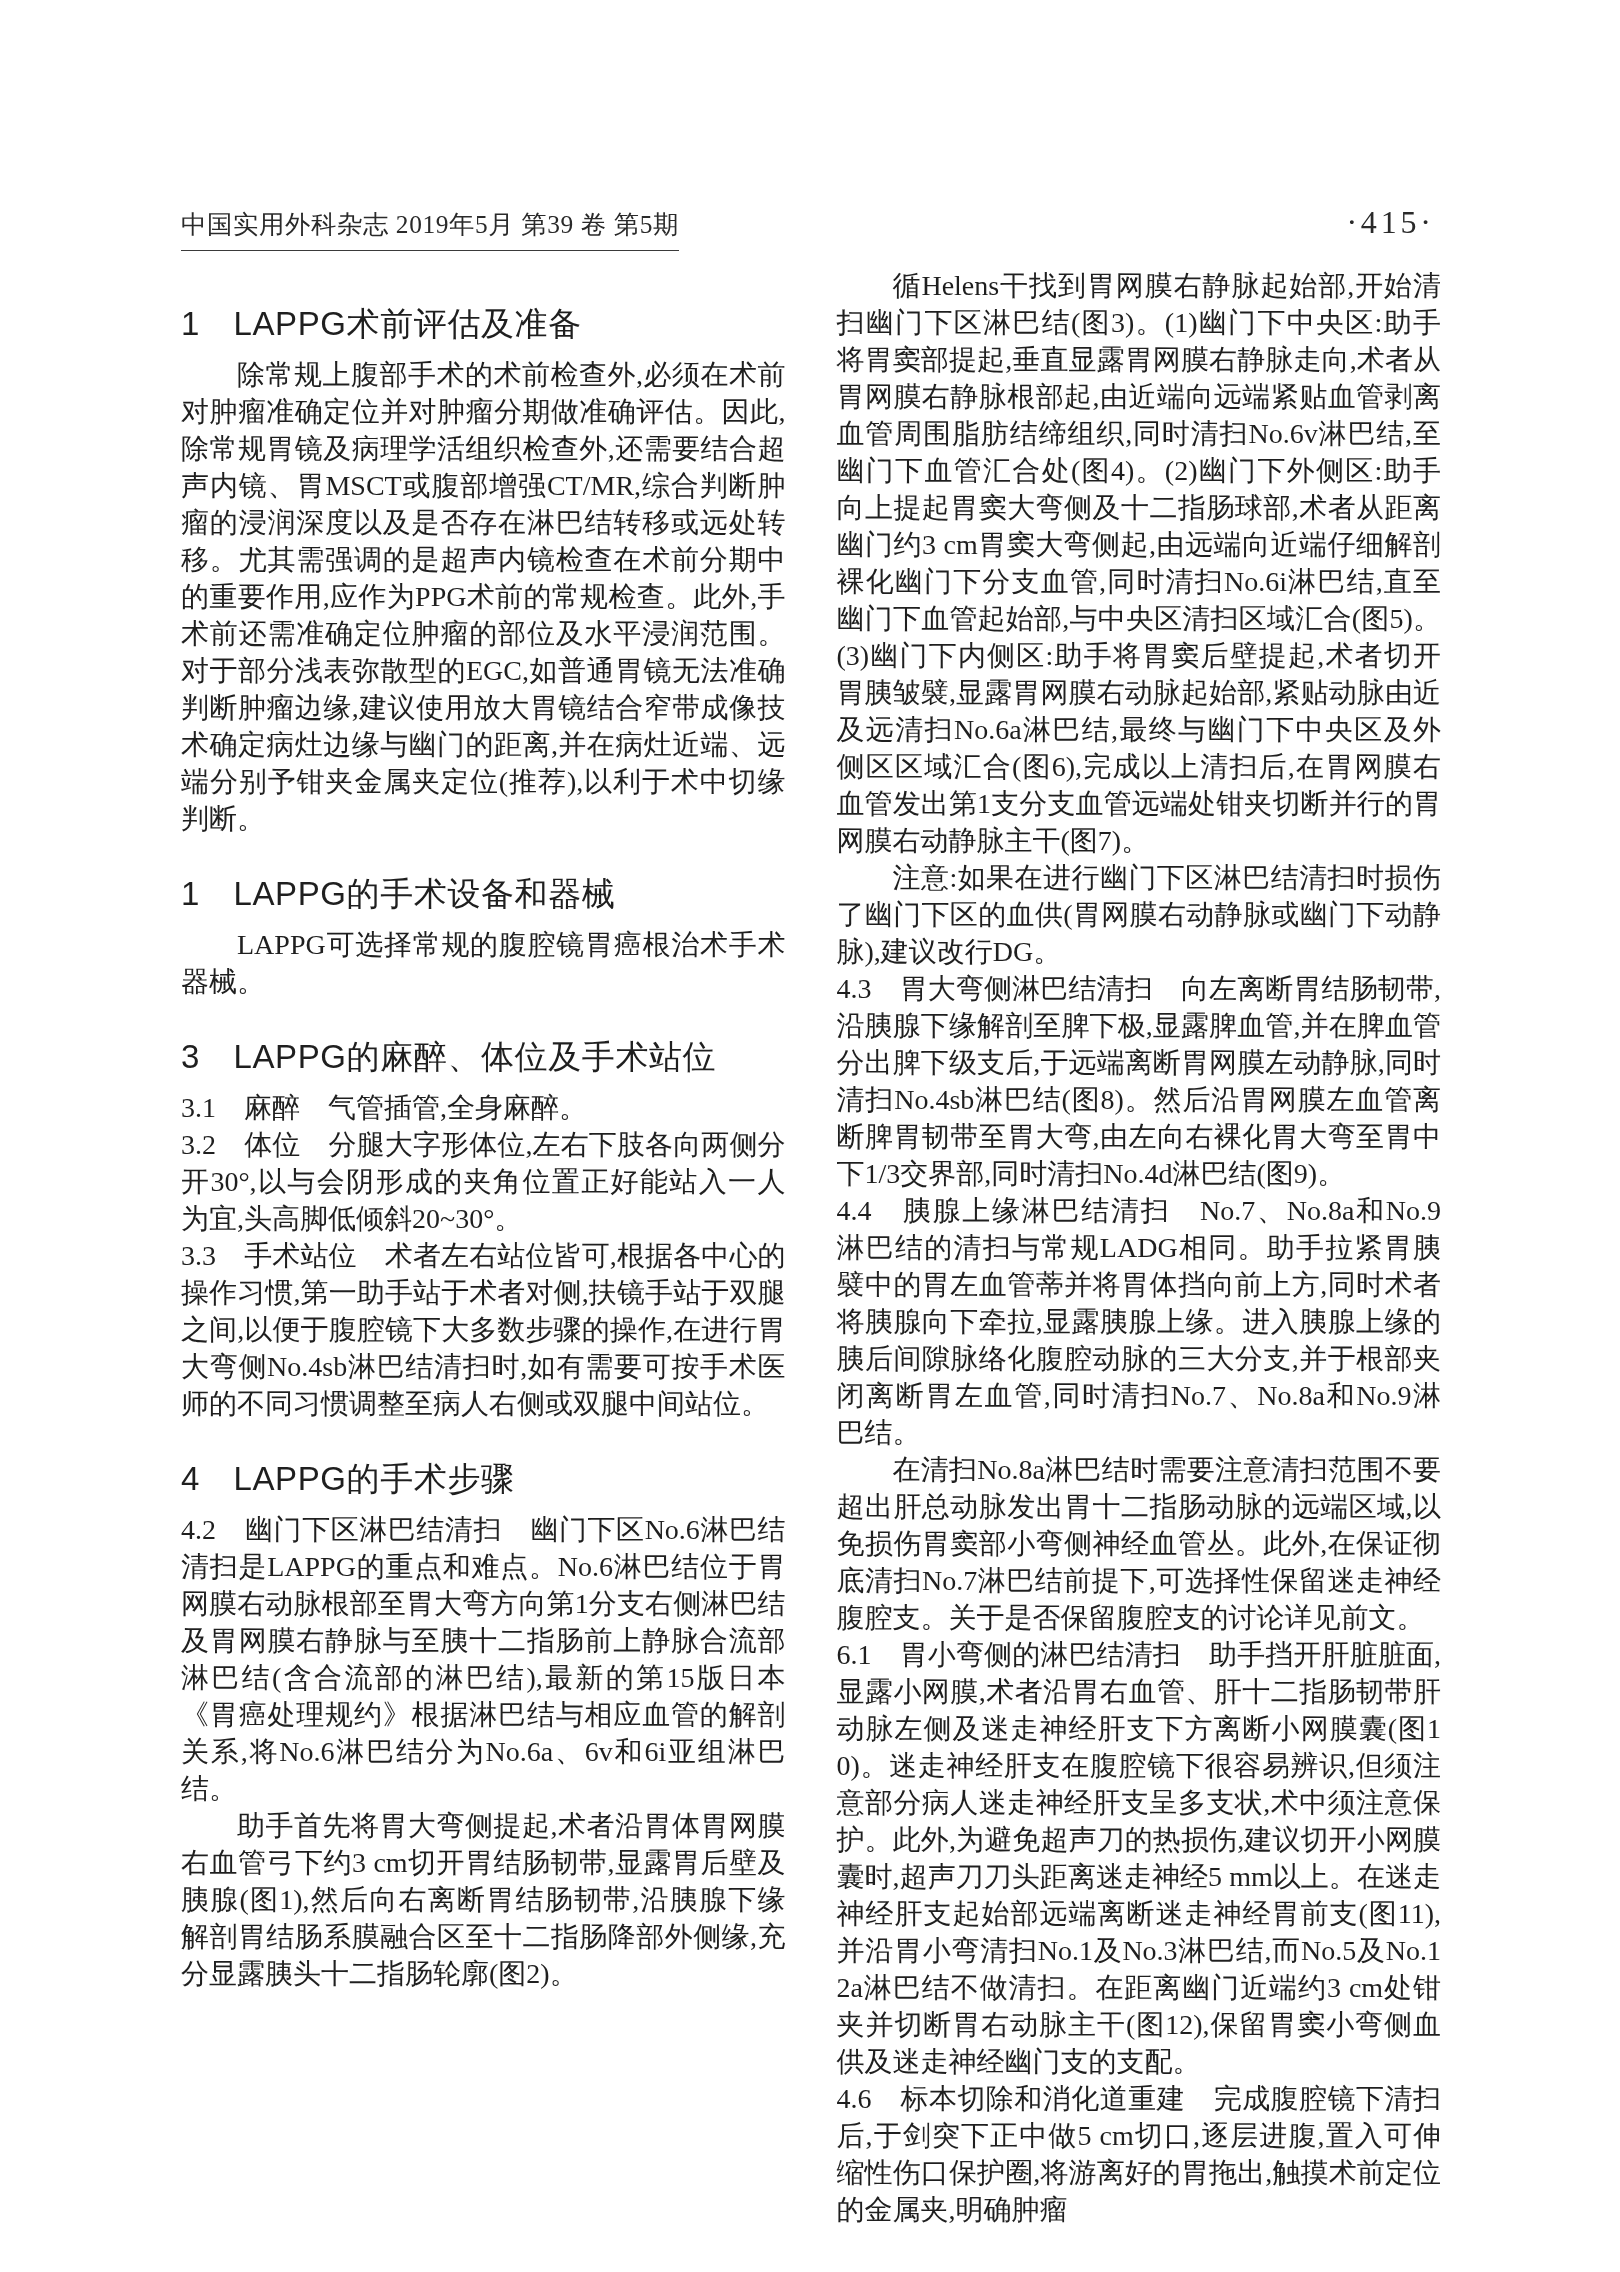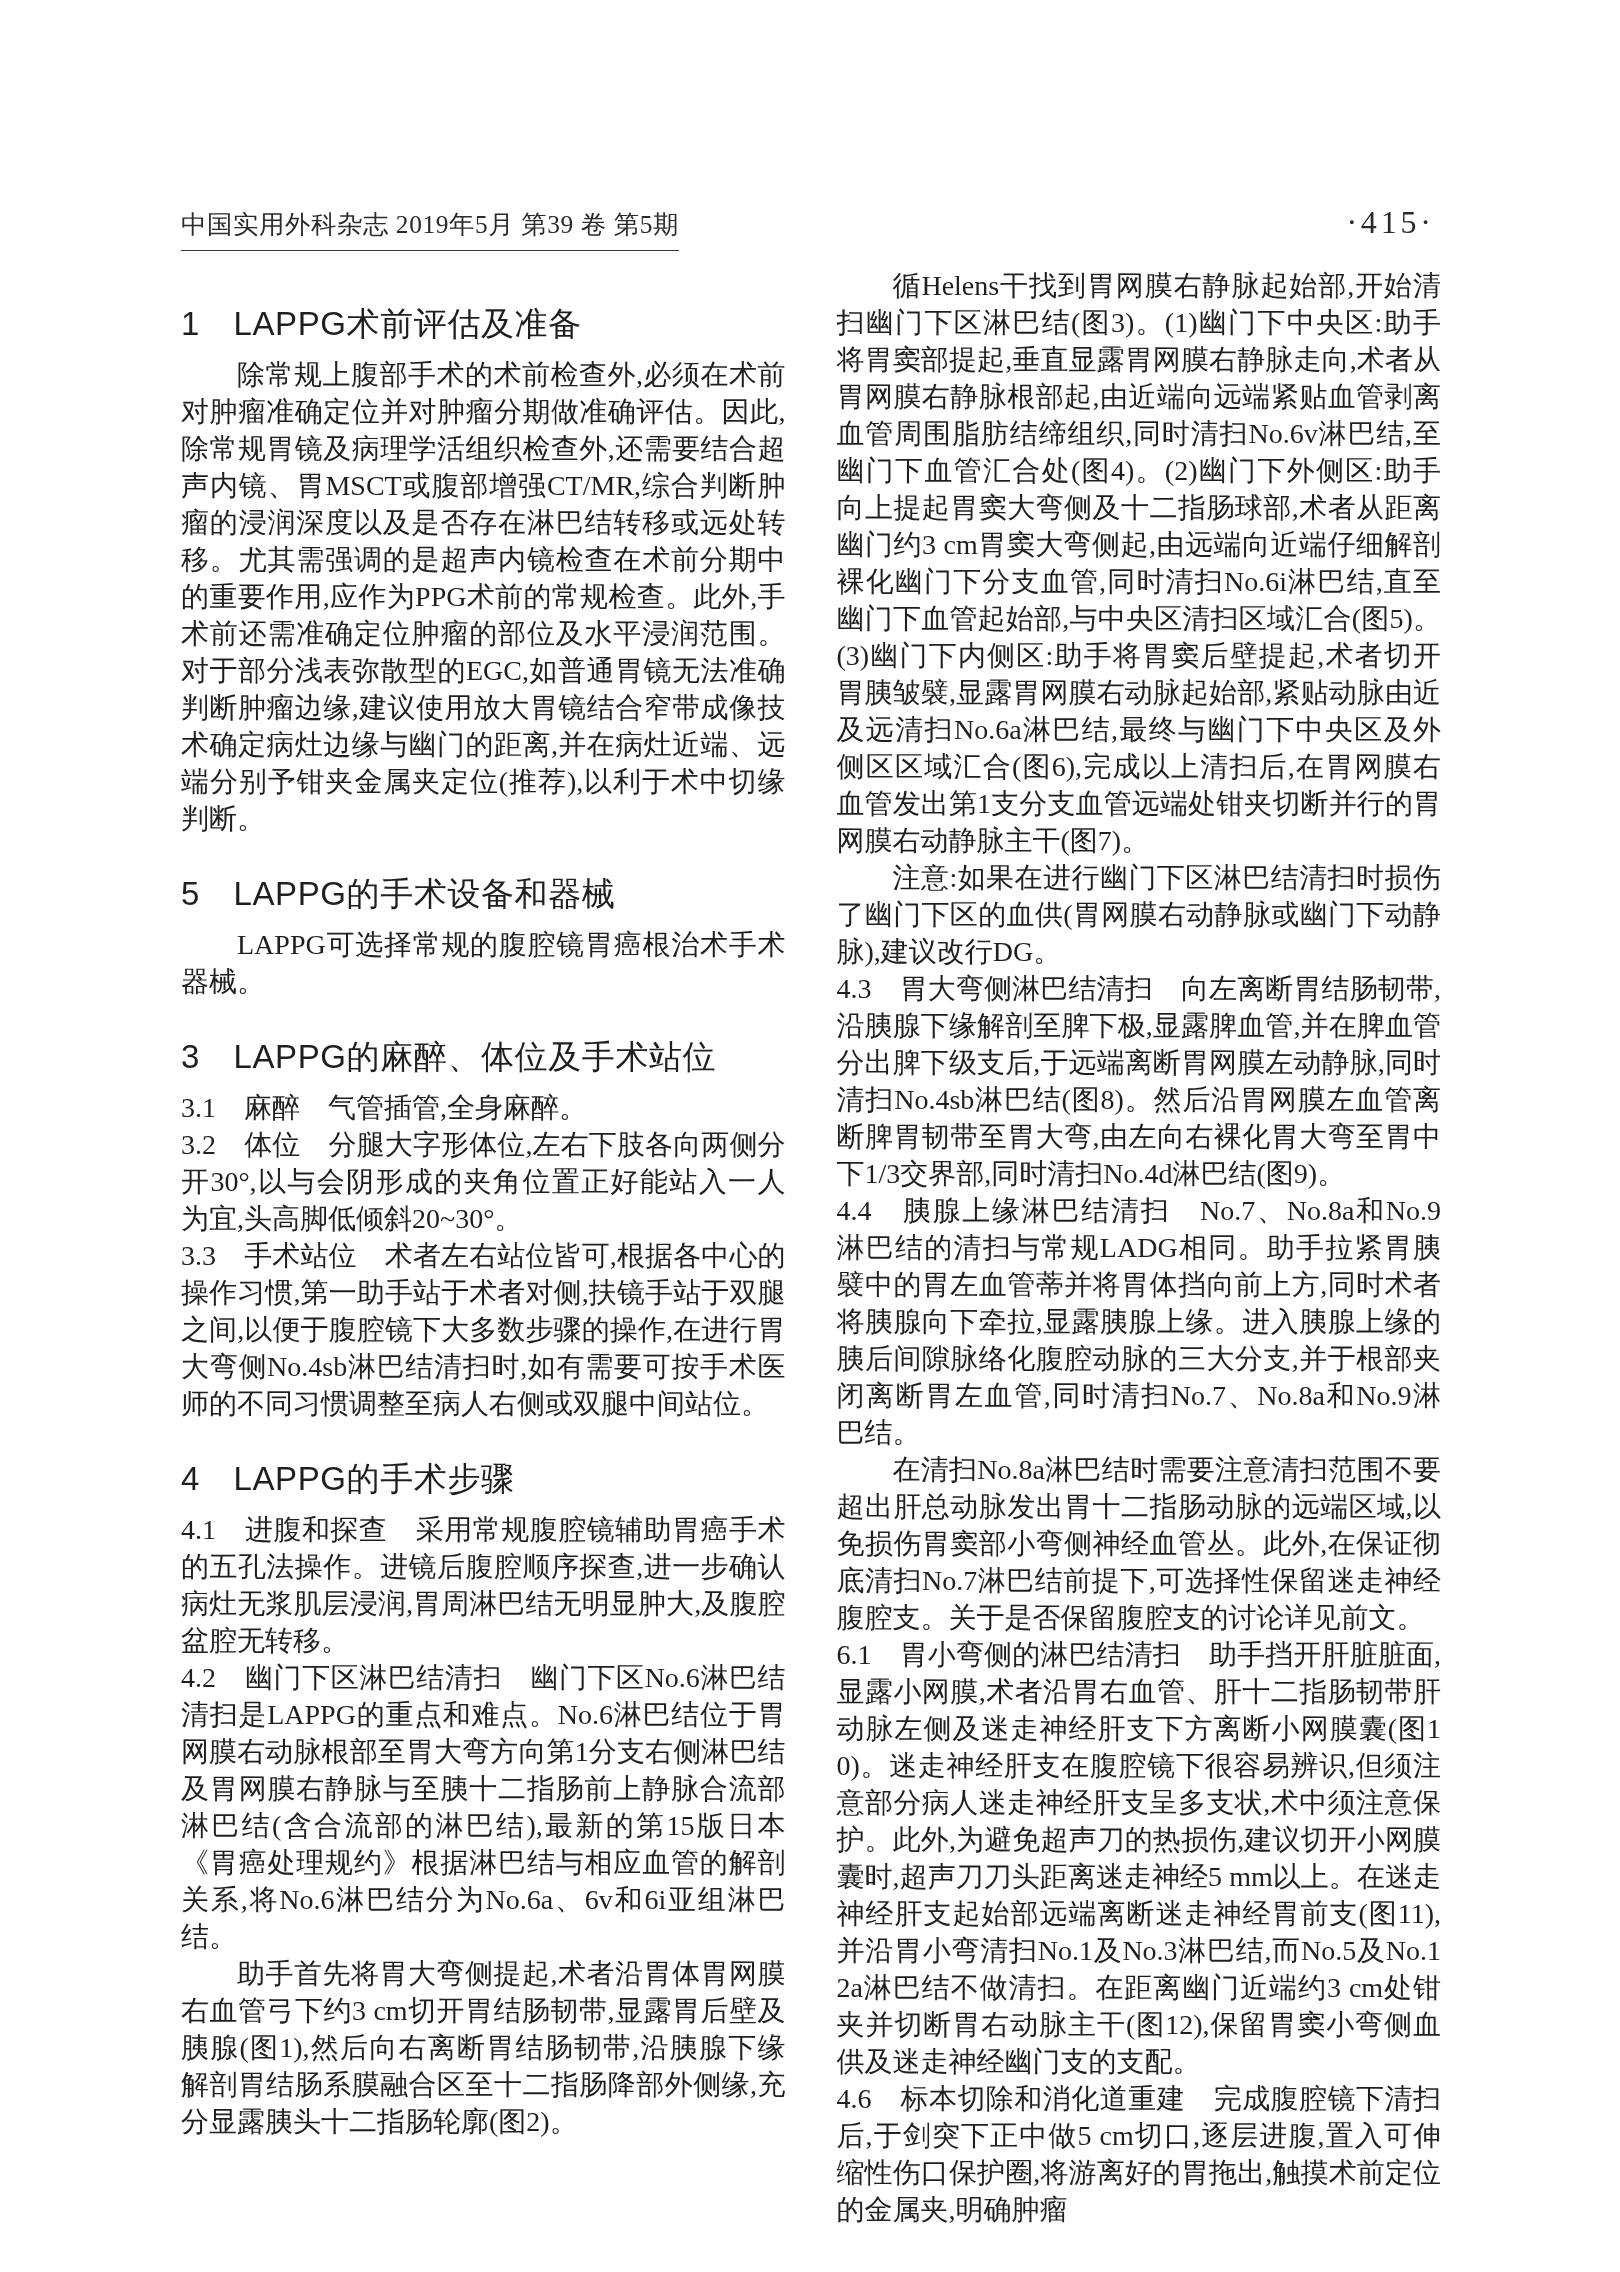--- a/index.html
+++ b/index.html
@@ -105,28 +105,27 @@
   <div class="running-head">
     <span class="journal-line">中国实用外科杂志 2019年5月 第39 卷 第5期</span>
     <span class="page-number">·415·</span>
   </div>
 
   <div class="columns">
 
     <div class="col">
       <h2>1　LAPPG术前评估及准备</h2>
       <p class="ind">除常规上腹部手术的术前检查外,必须在术前对肿瘤准确定位并对肿瘤分期做准确评估。因此,除常规胃镜及病理学活组织检查外,还需要结合超声内镜、胃MSCT或腹部增强CT/MR,综合判断肿瘤的浸润深度以及是否存在淋巴结转移或远处转移。尤其需强调的是超声内镜检查在术前分期中的重要作用,应作为PPG术前的常规检查。此外,手术前还需准确定位肿瘤的部位及水平浸润范围。对于部分浅表弥散型的EGC,如普通胃镜无法准确判断肿瘤边缘,建议使用放大胃镜结合窄带成像技术确定病灶边缘与幽门的距离,并在病灶近端、远端分别予钳夹金属夹定位(推荐),以利于术中切缘判断。</p>
-      <h2>5　LAPPG的手术设备和器械</h2>
+      <h2>1　LAPPG的手术设备和器械</h2>
       <p class="ind">LAPPG可选择常规的腹腔镜胃癌根治术手术器械。</p>
       <h2>3　LAPPG的麻醉、体位及手术站位</h2>
       <p class="sub">3.1　麻醉　气管插管,全身麻醉。</p>
       <p class="sub">3.2　体位　分腿大字形体位,左右下肢各向两侧分开30°,以与会阴形成的夹角位置正好能站入一人为宜,头高脚低倾斜20~30°。</p>
       <p class="sub">3.3　手术站位　术者左右站位皆可,根据各中心的操作习惯,第一助手站于术者对侧,扶镜手站于双腿之间,以便于腹腔镜下大多数步骤的操作,在进行胃大弯侧No.4sb淋巴结清扫时,如有需要可按手术医师的不同习惯调整至病人右侧或双腿中间站位。</p>
       <h2>4　LAPPG的手术步骤</h2>
-      <p class="sub">4.1　进腹和探查　采用常规腹腔镜辅助胃癌手术的五孔法操作。进镜后腹腔顺序探查,进一步确认病灶无浆肌层浸润,胃周淋巴结无明显肿大,及腹腔盆腔无转移。</p>
       <p class="sub">4.2　幽门下区淋巴结清扫　幽门下区No.6淋巴结清扫是LAPPG的重点和难点。No.6淋巴结位于胃网膜右动脉根部至胃大弯方向第1分支右侧淋巴结及胃网膜右静脉与至胰十二指肠前上静脉合流部淋巴结(含合流部的淋巴结),最新的第15版日本《胃癌处理规约》根据淋巴结与相应血管的解剖关系,将No.6淋巴结分为No.6a、6v和6i亚组淋巴结。</p>
       <p class="ind">助手首先将胃大弯侧提起,术者沿胃体胃网膜右血管弓下约3 cm切开胃结肠韧带,显露胃后壁及胰腺(图1),然后向右离断胃结肠韧带,沿胰腺下缘解剖胃结肠系膜融合区至十二指肠降部外侧缘,充分显露胰头十二指肠轮廓(图2)。</p>
     </div>
 
     <div class="col">
       <p class="ind">循Helens干找到胃网膜右静脉起始部,开始清扫幽门下区淋巴结(图3)。(1)幽门下中央区:助手将胃窦部提起,垂直显露胃网膜右静脉走向,术者从胃网膜右静脉根部起,由近端向远端紧贴血管剥离血管周围脂肪结缔组织,同时清扫No.6v淋巴结,至幽门下血管汇合处(图4)。(2)幽门下外侧区:助手向上提起胃窦大弯侧及十二指肠球部,术者从距离幽门约3 cm胃窦大弯侧起,由远端向近端仔细解剖裸化幽门下分支血管,同时清扫No.6i淋巴结,直至幽门下血管起始部,与中央区清扫区域汇合(图5)。(3)幽门下内侧区:助手将胃窦后壁提起,术者切开胃胰皱襞,显露胃网膜右动脉起始部,紧贴动脉由近及远清扫No.6a淋巴结,最终与幽门下中央区及外侧区区域汇合(图6),完成以上清扫后,在胃网膜右血管发出第1支分支血管远端处钳夹切断并行的胃网膜右动静脉主干(图7)。</p>
       <p class="ind">注意:如果在进行幽门下区淋巴结清扫时损伤了幽门下区的血供(胃网膜右动静脉或幽门下动静脉),建议改行DG。</p>
       <p class="sub">4.3　胃大弯侧淋巴结清扫　向左离断胃结肠韧带,沿胰腺下缘解剖至脾下极,显露脾血管,并在脾血管分出脾下级支后,于远端离断胃网膜左动静脉,同时清扫No.4sb淋巴结(图8)。然后沿胃网膜左血管离断脾胃韧带至胃大弯,由左向右裸化胃大弯至胃中下1/3交界部,同时清扫No.4d淋巴结(图9)。</p>
       <p class="sub">4.4　胰腺上缘淋巴结清扫　No.7、No.8a和No.9淋巴结的清扫与常规LADG相同。助手拉紧胃胰襞中的胃左血管蒂并将胃体挡向前上方,同时术者将胰腺向下牵拉,显露胰腺上缘。进入胰腺上缘的胰后间隙脉络化腹腔动脉的三大分支,并于根部夹闭离断胃左血管,同时清扫No.7、No.8a和No.9淋巴结。</p>
       <p class="ind">在清扫No.8a淋巴结时需要注意清扫范围不要超出肝总动脉发出胃十二指肠动脉的远端区域,以免损伤胃窦部小弯侧神经血管丛。此外,在保证彻底清扫No.7淋巴结前提下,可选择性保留迷走神经腹腔支。关于是否保留腹腔支的讨论详见前文。</p>

